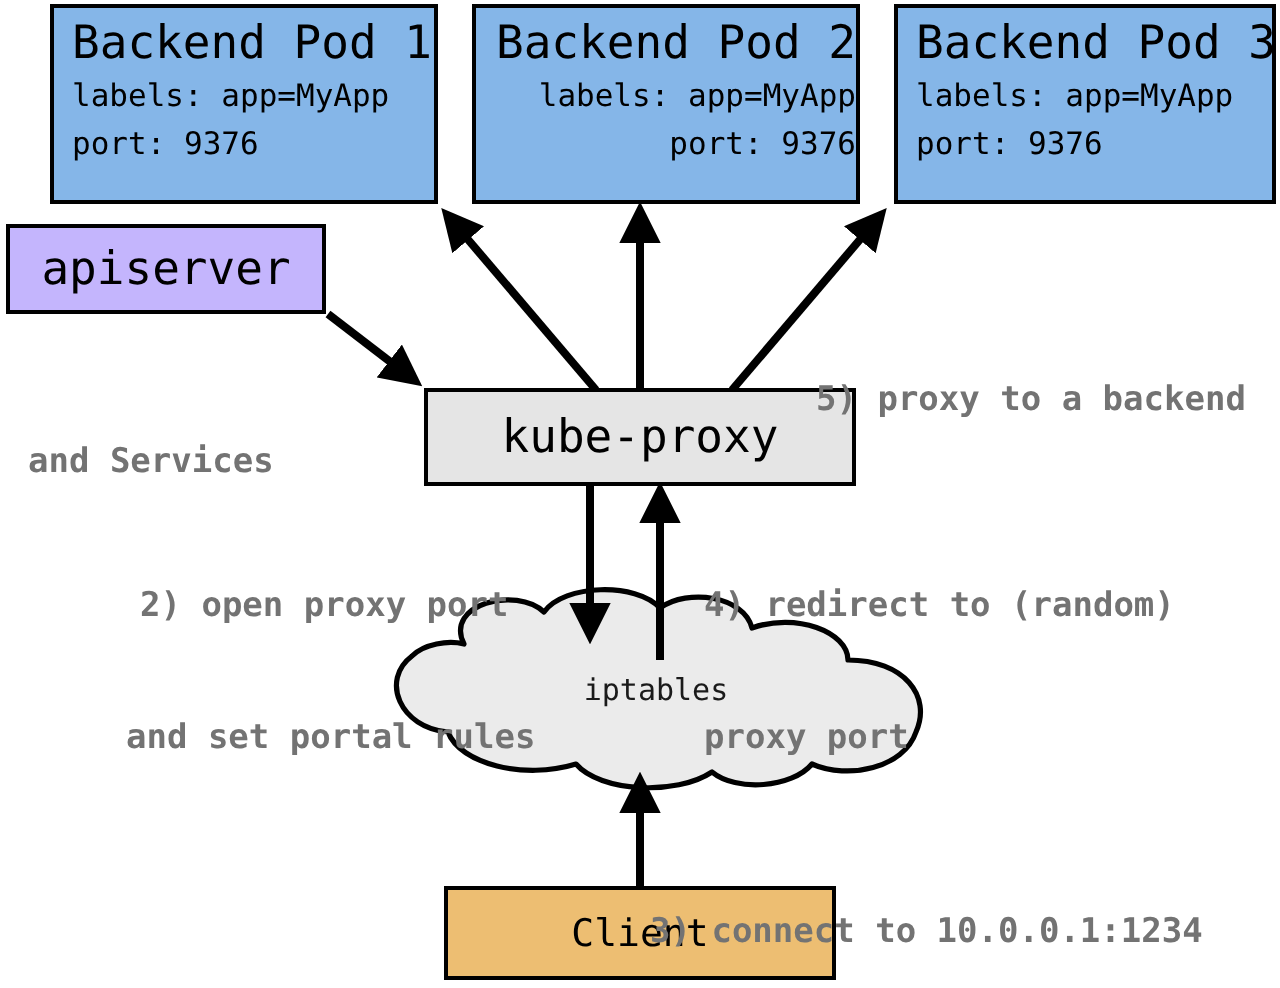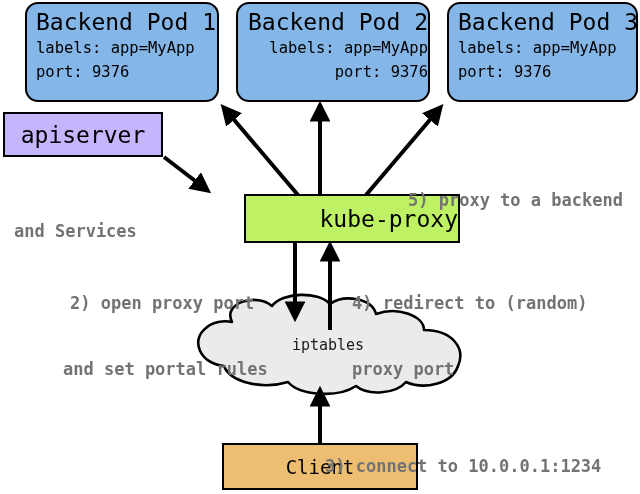--- a/index.html
+++ b/index.html
@@ -36,21 +36,20 @@
   }
   .node-line {
     font-family: "DejaVu Sans Mono", monospace;
     color: #000000;
     white-space: nowrap;
   }
   
   .pod {
     background: #85b6e8;
     padding: 4px 0 0 9px;
-    border-radius: 13px;
   }
   .pod .node-title {
     font-size: 23px;
     line-height: 28px;
     letter-spacing: 0px;
   }
   .pod .node-line {
     font-size: 15.5px;
     line-height: 24px;
   }
@@ -59,25 +58,24 @@
     background: #c4b5fd;
     display: flex;
     align-items: center;
     justify-content: center;
   }
   #node-apiserver .node-title {
     font-size: 23px;
   }
   
   #node-kube-proxy {
-    background: #bef264;
+    background: #e5e5e5;
     display: flex;
     align-items: center;
-    justify-content: flex-end;
-    margin-left: 32px;
+    justify-content: center;
   }
   #node-kube-proxy .node-title {
     font-size: 23px;
   }
   
   #node-client {
     background: #edbe72;
     display: flex;
     align-items: center;
     justify-content: center;

